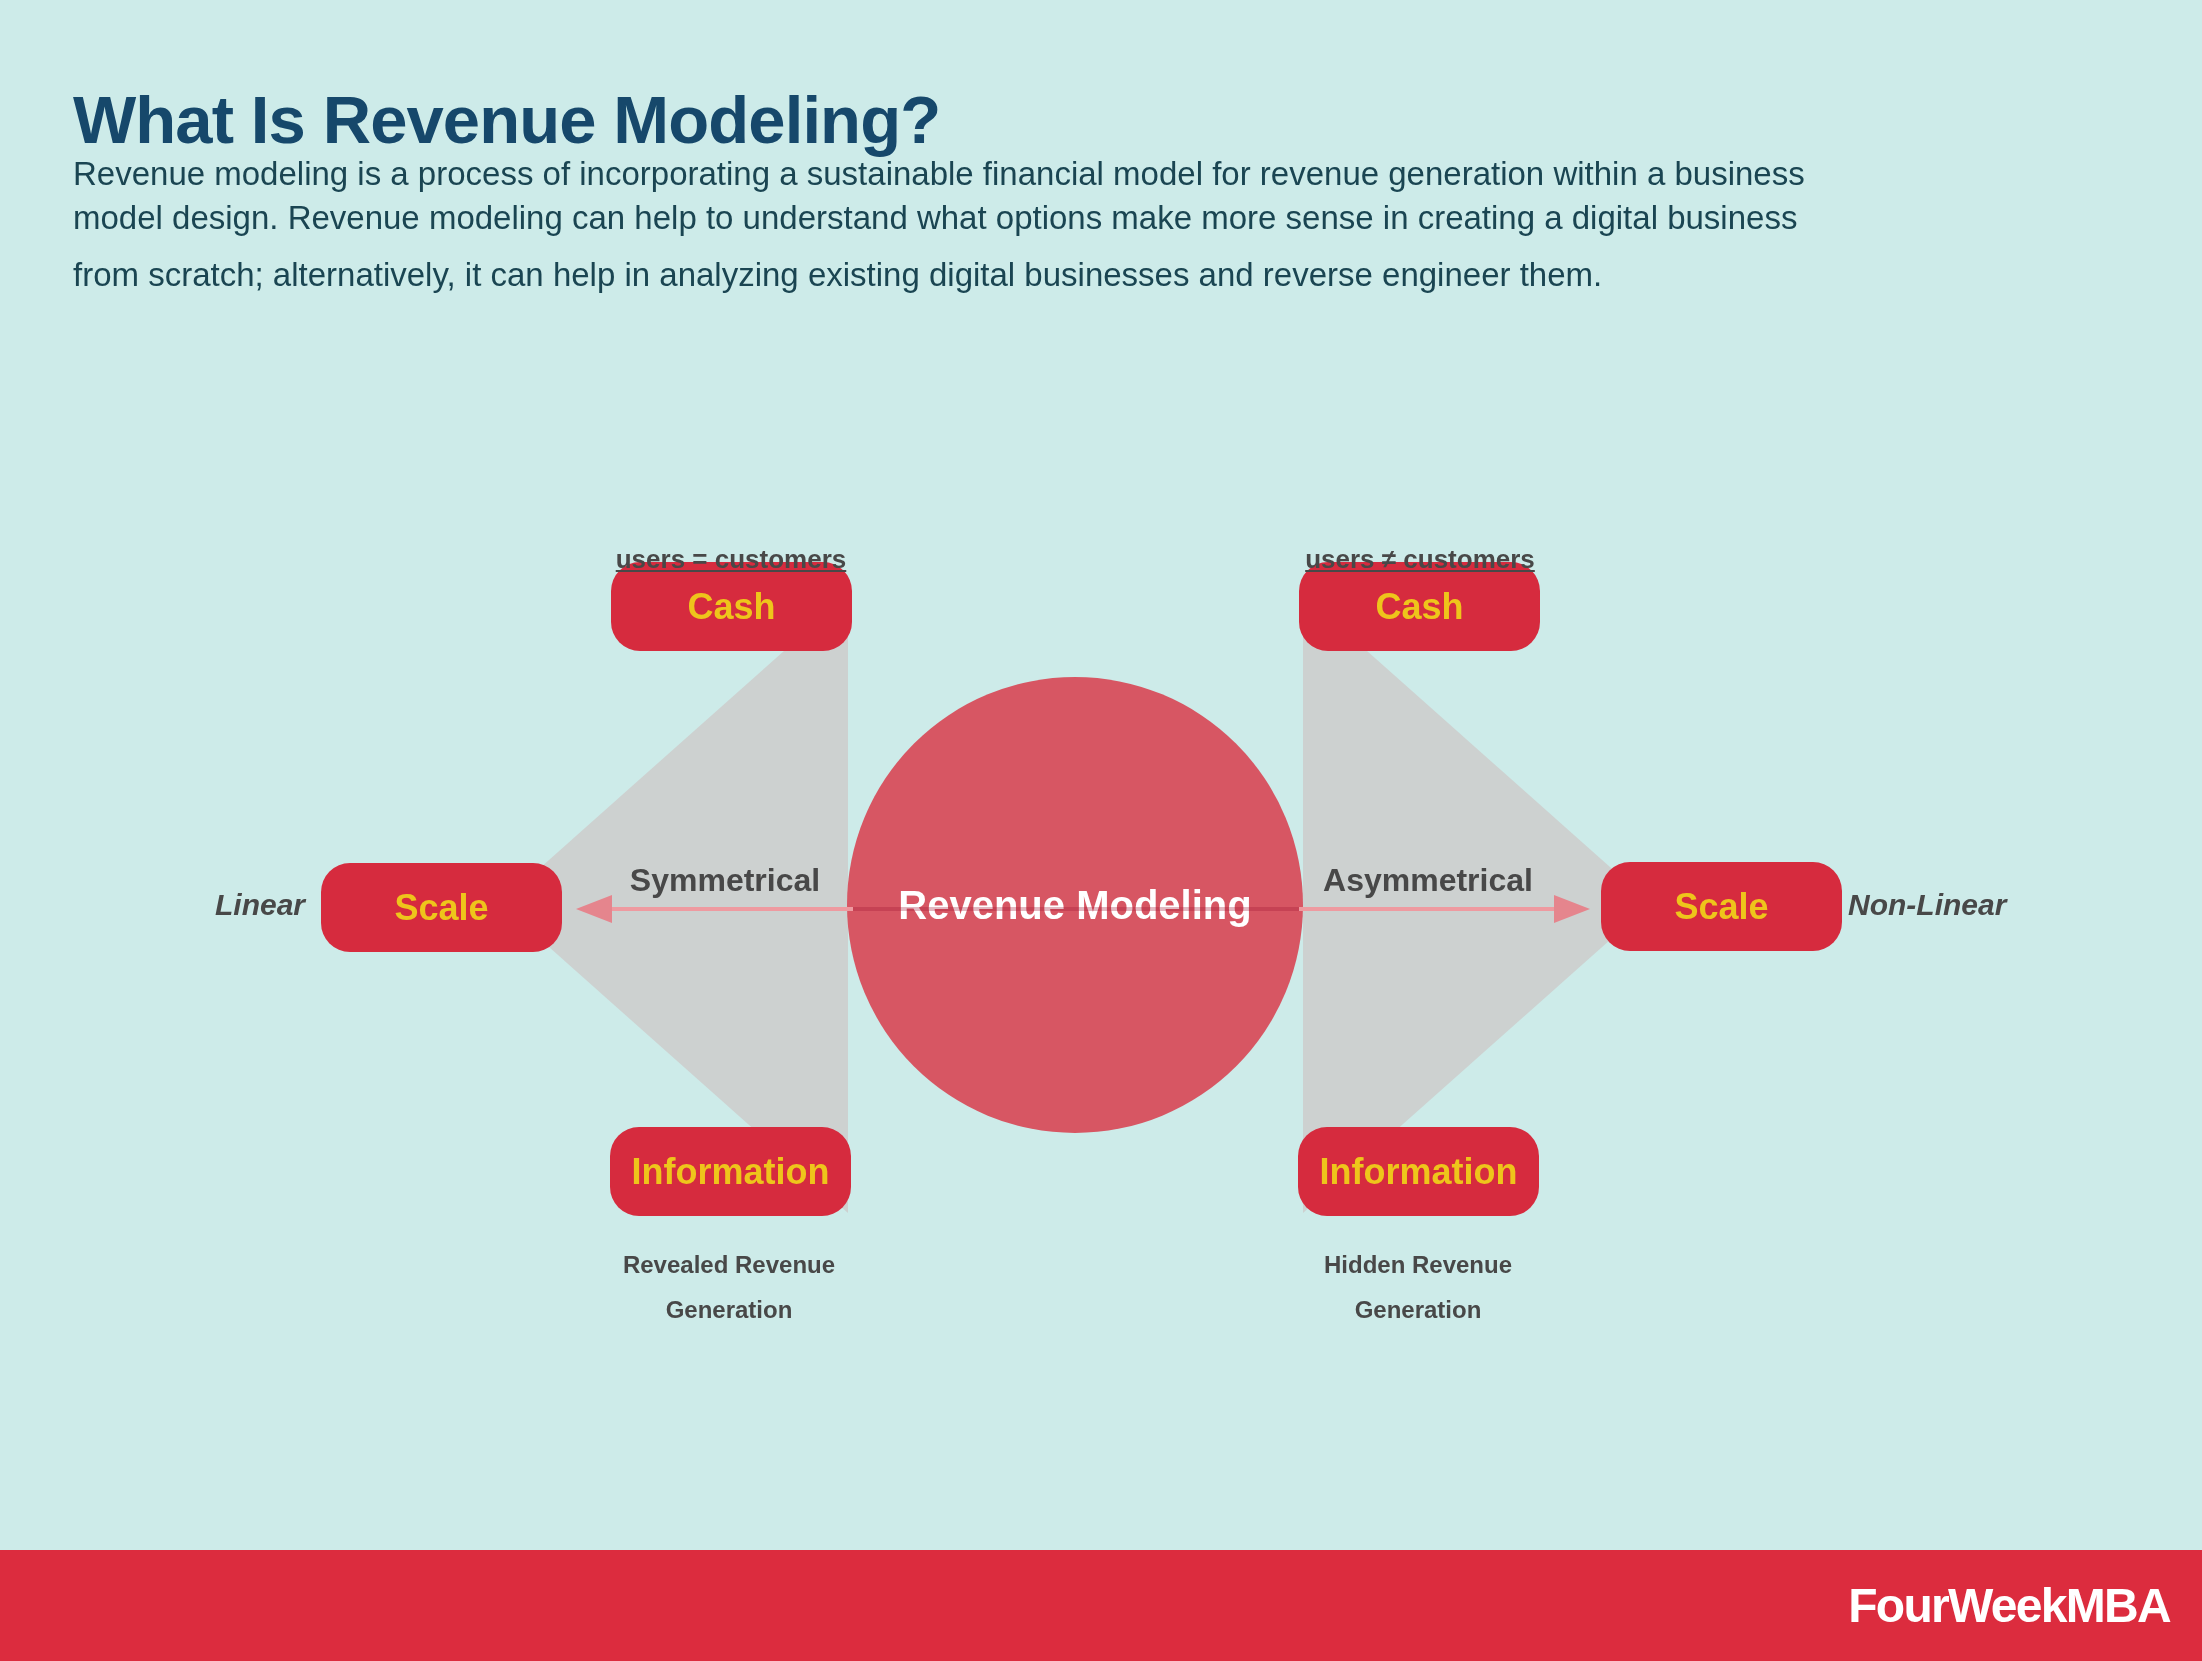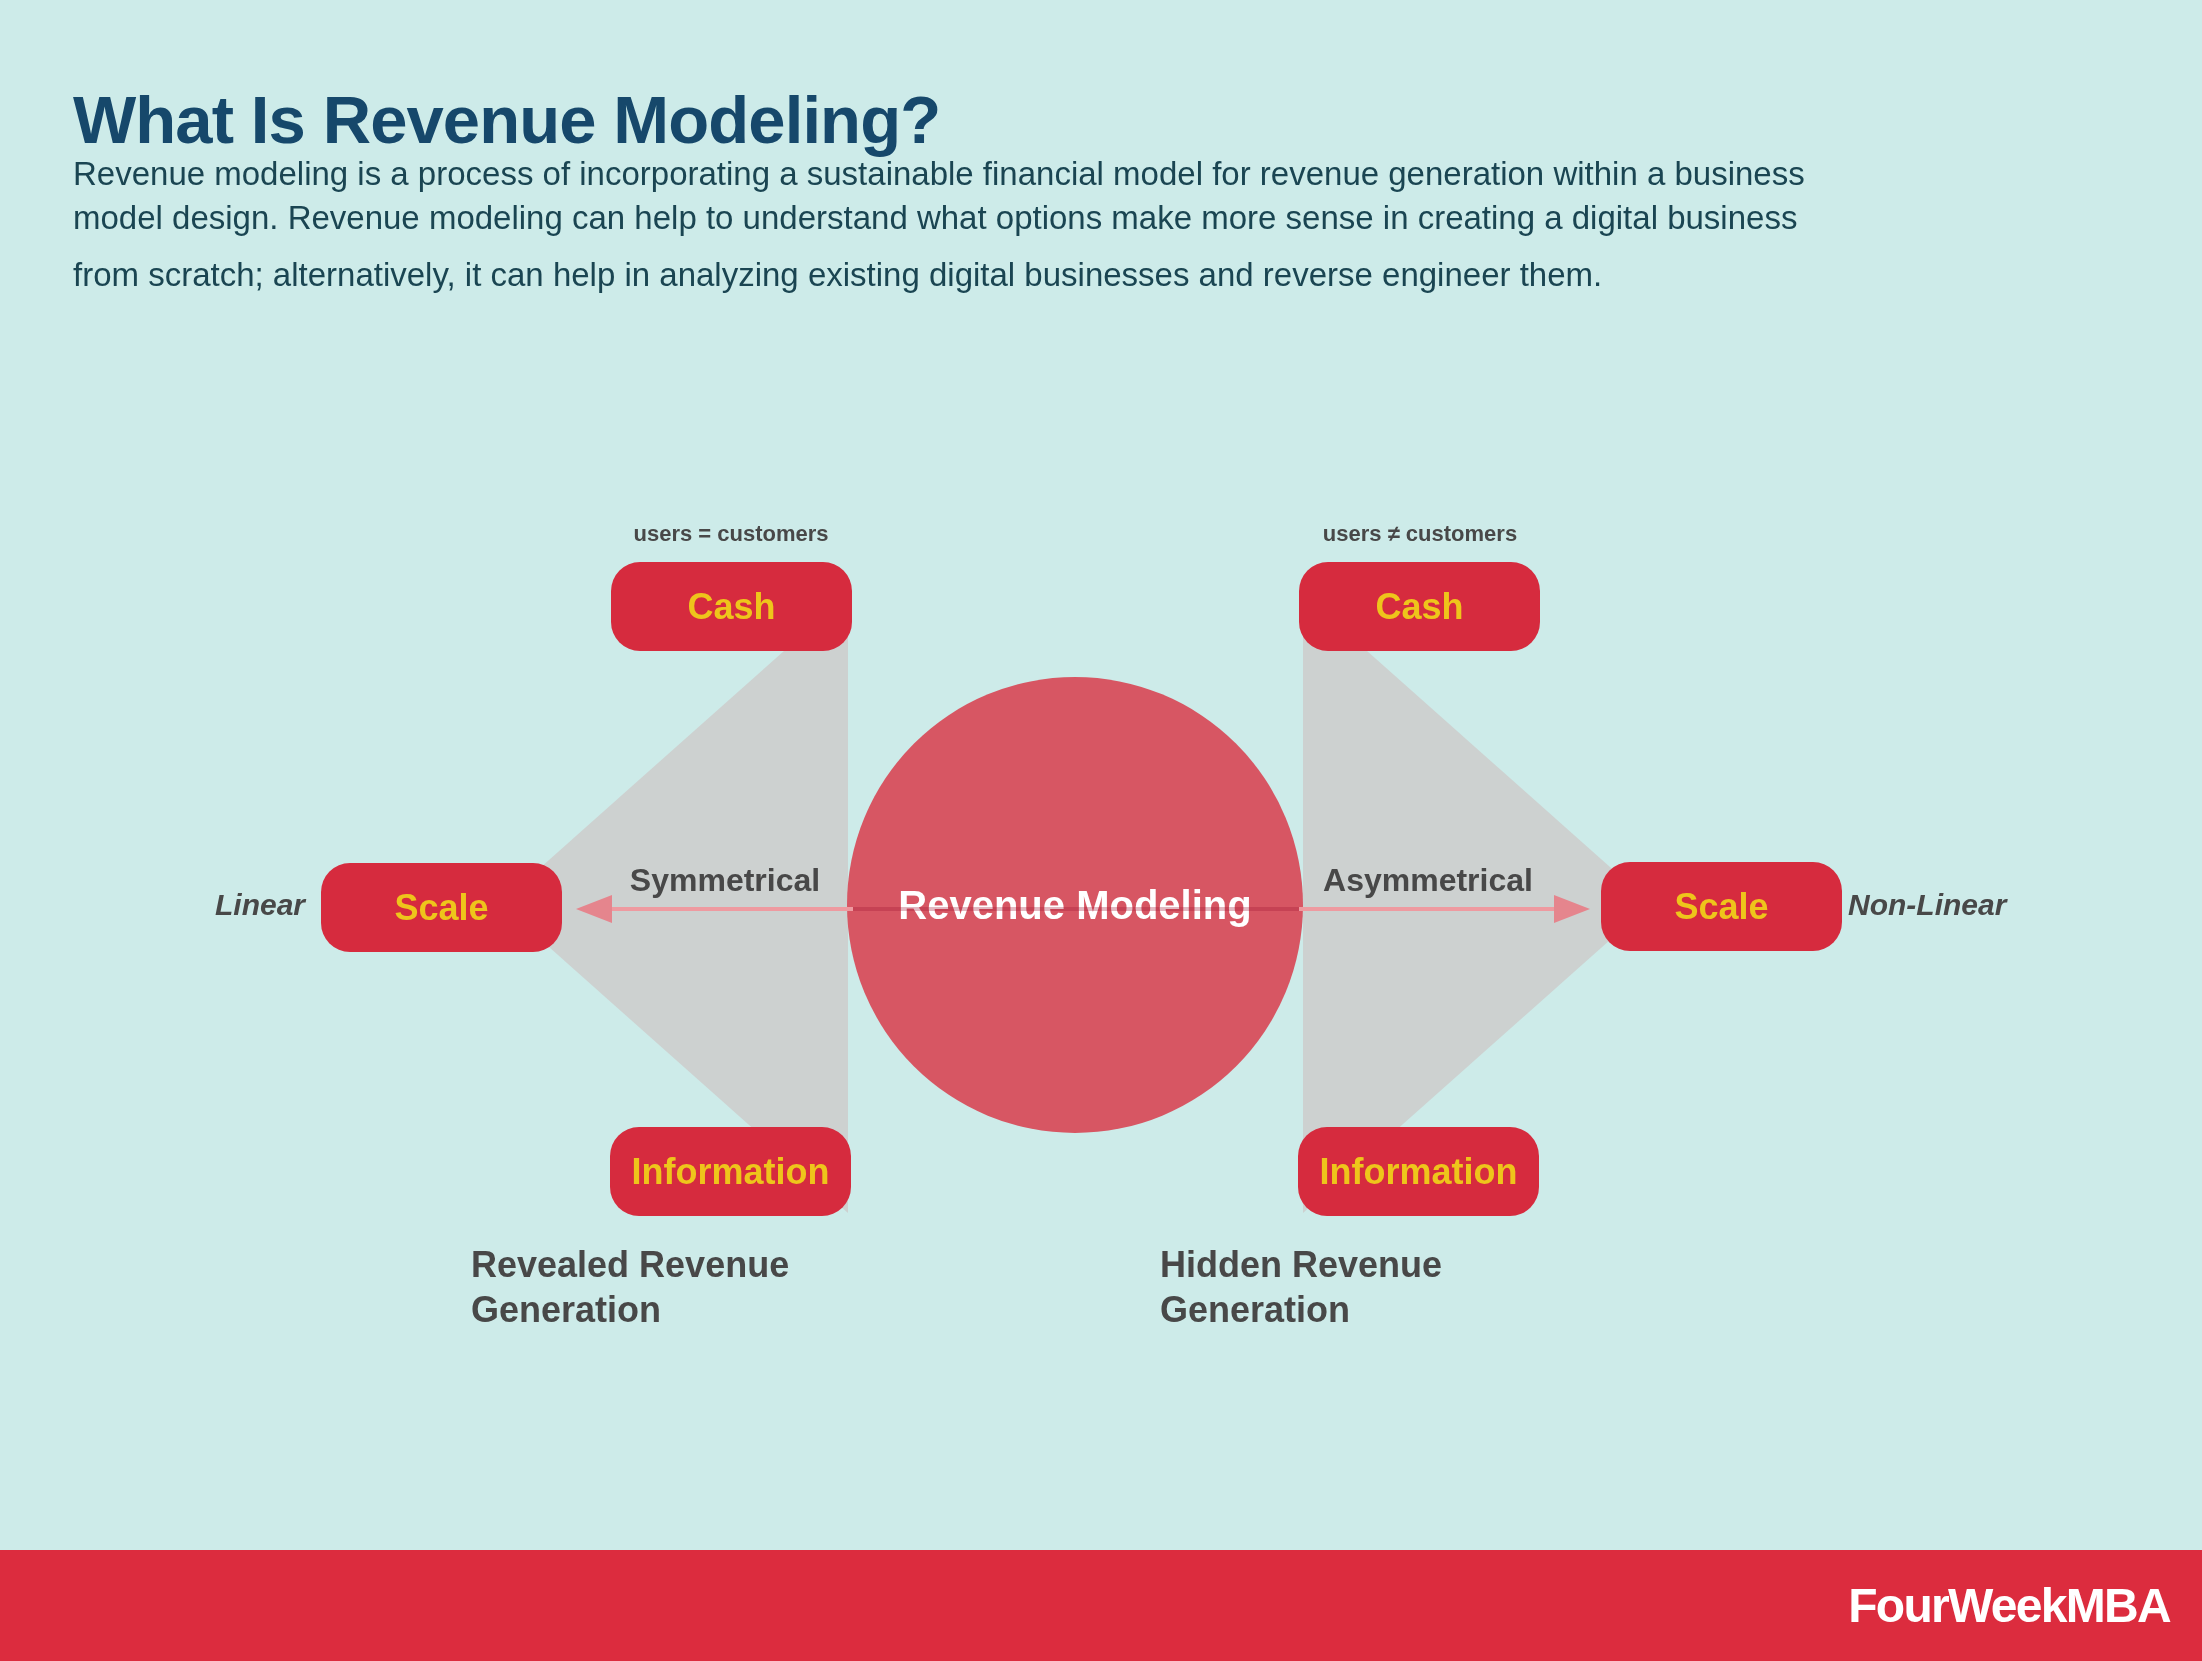--- a/index.html
+++ b/index.html
@@ -38,30 +38,30 @@
   .pill span{color:#eec51b;font-size:36px;font-weight:bold;white-space:nowrap;}
   .pill-cash-l{left:611px;top:562px;}
   .pill-cash-r{left:1299px;top:562px;}
   .pill-scale-l{left:321px;top:863px;}
   .pill-scale-r{left:1601px;top:862px;}
   .pill-info-l{left:610px;top:1127px;}
   .pill-info-r{left:1298px;top:1127px;}
 
   
   .glabel{position:absolute;color:#484848;font-weight:bold;z-index:6;white-space:nowrap;}
-  .hdr{font-size:22px;width:516px;text-align:center;top:521px;}
+  .hdr{font-size:26px;width:516px;text-align:center;top:544px;text-decoration:underline;}
   .hdr-left{left:473px;}
   .hdr-right{left:1162px;}
   .arrowlbl{font-size:32px;width:344px;text-align:center;top:862px;}
   .arrowlbl-left{left:553px;}
   .arrowlbl-right{left:1256px;}
   .axis{font-size:30px;top:888px;font-style:italic;}
   .axis-left{left:129px;width:176px;text-align:right;}
   .axis-right{left:1848px;width:275px;text-align:left;}
-  .caption{font-size:36px;width:516px;text-align:left;line-height:45px;}
+  .caption{font-size:24px;width:516px;text-align:center;line-height:45px;}
   .caption-left{left:471px;top:1242px;}
   .caption-right{left:1160px;top:1242px;}
 
   
   .footer{position:absolute;left:0;top:1550px;width:2203px;height:112px;background:#dc2c3e;z-index:7;}
   .brand{position:absolute;right:33px;top:0;height:112px;line-height:112px;color:#ffffff;
          font-size:48px;font-weight:bold;letter-spacing:-1.7px;white-space:nowrap;}
 </style>
 </head>
 <body>

